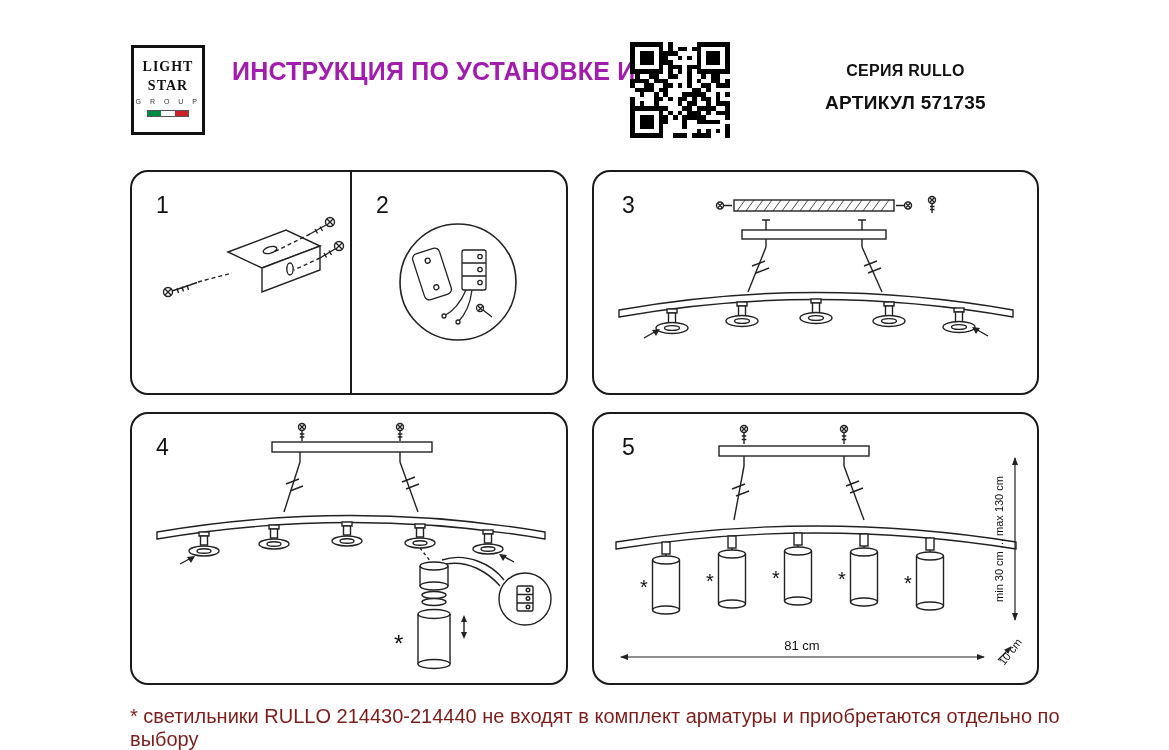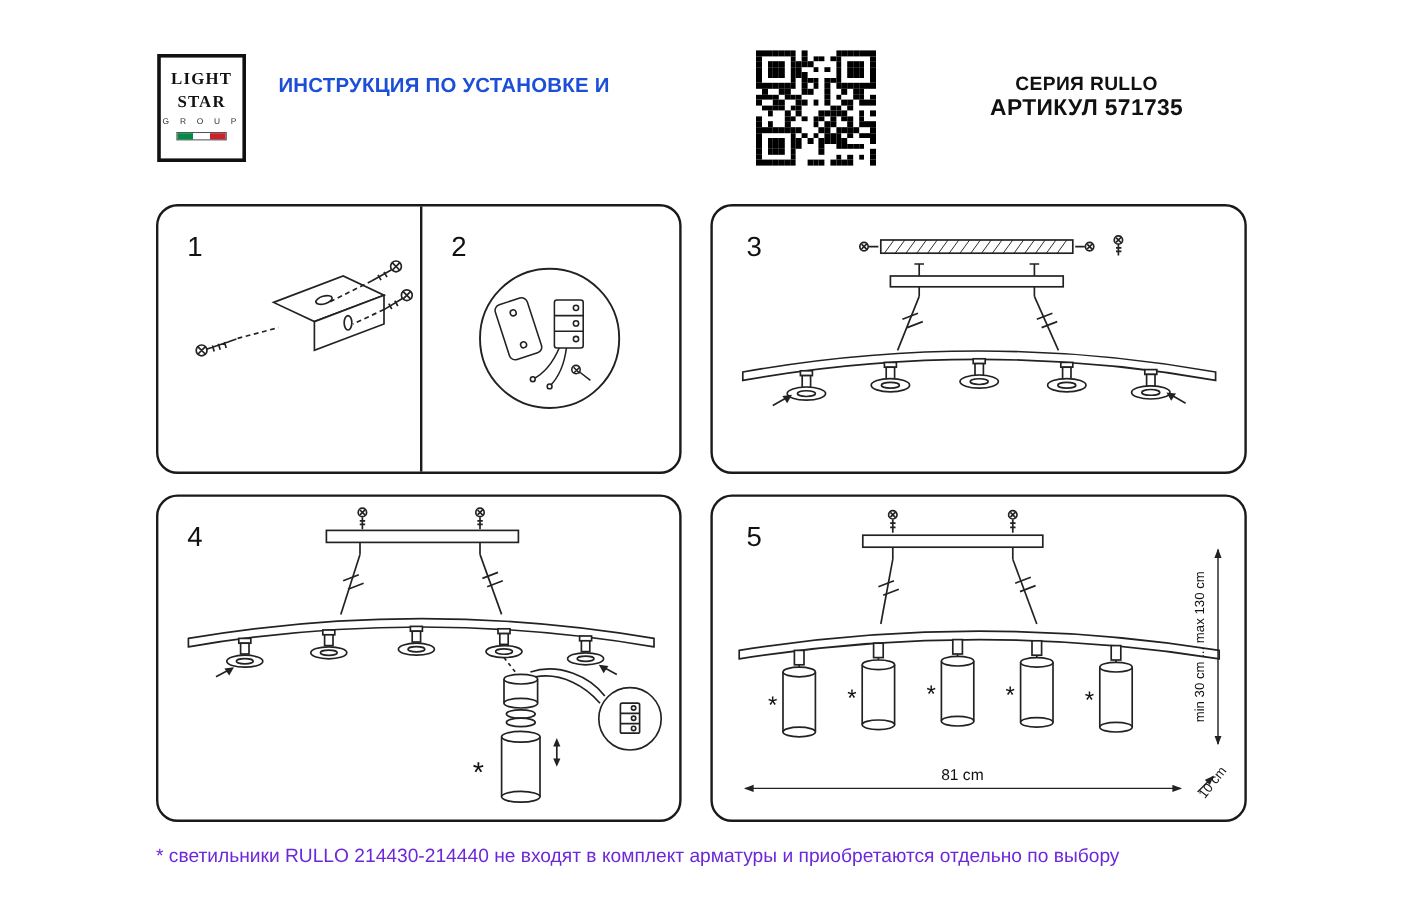--- a/index.html
+++ b/index.html
@@ -9,42 +9,42 @@
 
   
   .logo-box { position:absolute; left:131px; top:45px; width:74px; height:90px;
               border:3px solid #111; display:flex; flex-direction:column; align-items:center;
               padding-top:9px; }
   .logo-word { font-family:"Liberation Serif",serif; font-weight:bold; font-size:14px; line-height:19px; letter-spacing:1px; }
   .logo-group { font-size:7px; letter-spacing:3.5px; margin-top:3px; color:#333; }
   .logo-flag { margin-top:5px; width:42px; height:7px; display:flex; border:0.5px solid #555; }
   .logo-flag span { flex:1; display:block; }
 
-  .title { position:absolute; left:232px; top:57px; font-size:17px; font-weight:bold; line-height:29px; letter-spacing:0.2px; color:#1d4ed8; }
+  .title { position:absolute; left:232px; top:57px; font-size:25px; font-weight:bold; line-height:29px; letter-spacing:0.2px; color:#a21caf; }
 
   .qr { position:absolute; left:630px; top:42px; width:100px; height:96px;
         display:grid; grid-template-columns:repeat(21,1fr); grid-template-rows:repeat(21,1fr); }
   .qr i { display:block; }
   .qr i.on { background:#000; }
 
   .series-block { position:absolute; left:803px; top:62px; width:205px; text-align:center; }
   .series-label { font-size:16px; font-weight:bold; letter-spacing:0.3px; }
-  .article-label { font-size:19px; font-weight:bold; letter-spacing:0.3px; }
+  .article-label { font-size:19px; font-weight:bold; margin-top:12px; letter-spacing:0.3px; }
 
   
   .panel { position:absolute; border:2px solid #1a1a1a; border-radius:18px; background:#fff; }
   .panel-12 { left:130px; top:170px; width:438px; height:225px; }
   .panel-3  { left:592px; top:170px; width:447px; height:225px; }
   .panel-4  { left:130px; top:412px; width:438px; height:273px; }
   .panel-5  { left:592px; top:412px; width:447px; height:273px; }
   .divider { position:absolute; left:218px; top:0; bottom:0; width:2px; background:#1a1a1a; }
   .step-num { position:absolute; font-size:23px; color:#111; }
   .diagram { position:absolute; left:0; top:0; }
 
-  .footnote { position:absolute; left:130px; top:705px; width:940px; font-size:16px; color:#6d28d9; }
+  .footnote { position:absolute; left:130px; top:705px; width:940px; font-size:20px; color:#7f1d1d; }
 </style>
 </head>
 <body>
 
 <div class="page">
 
   <div class="logo-box">
     <div class="logo-word">LIGHT</div>
     <div class="logo-word">STAR</div>
     <div class="logo-group">G R O U P</div>

